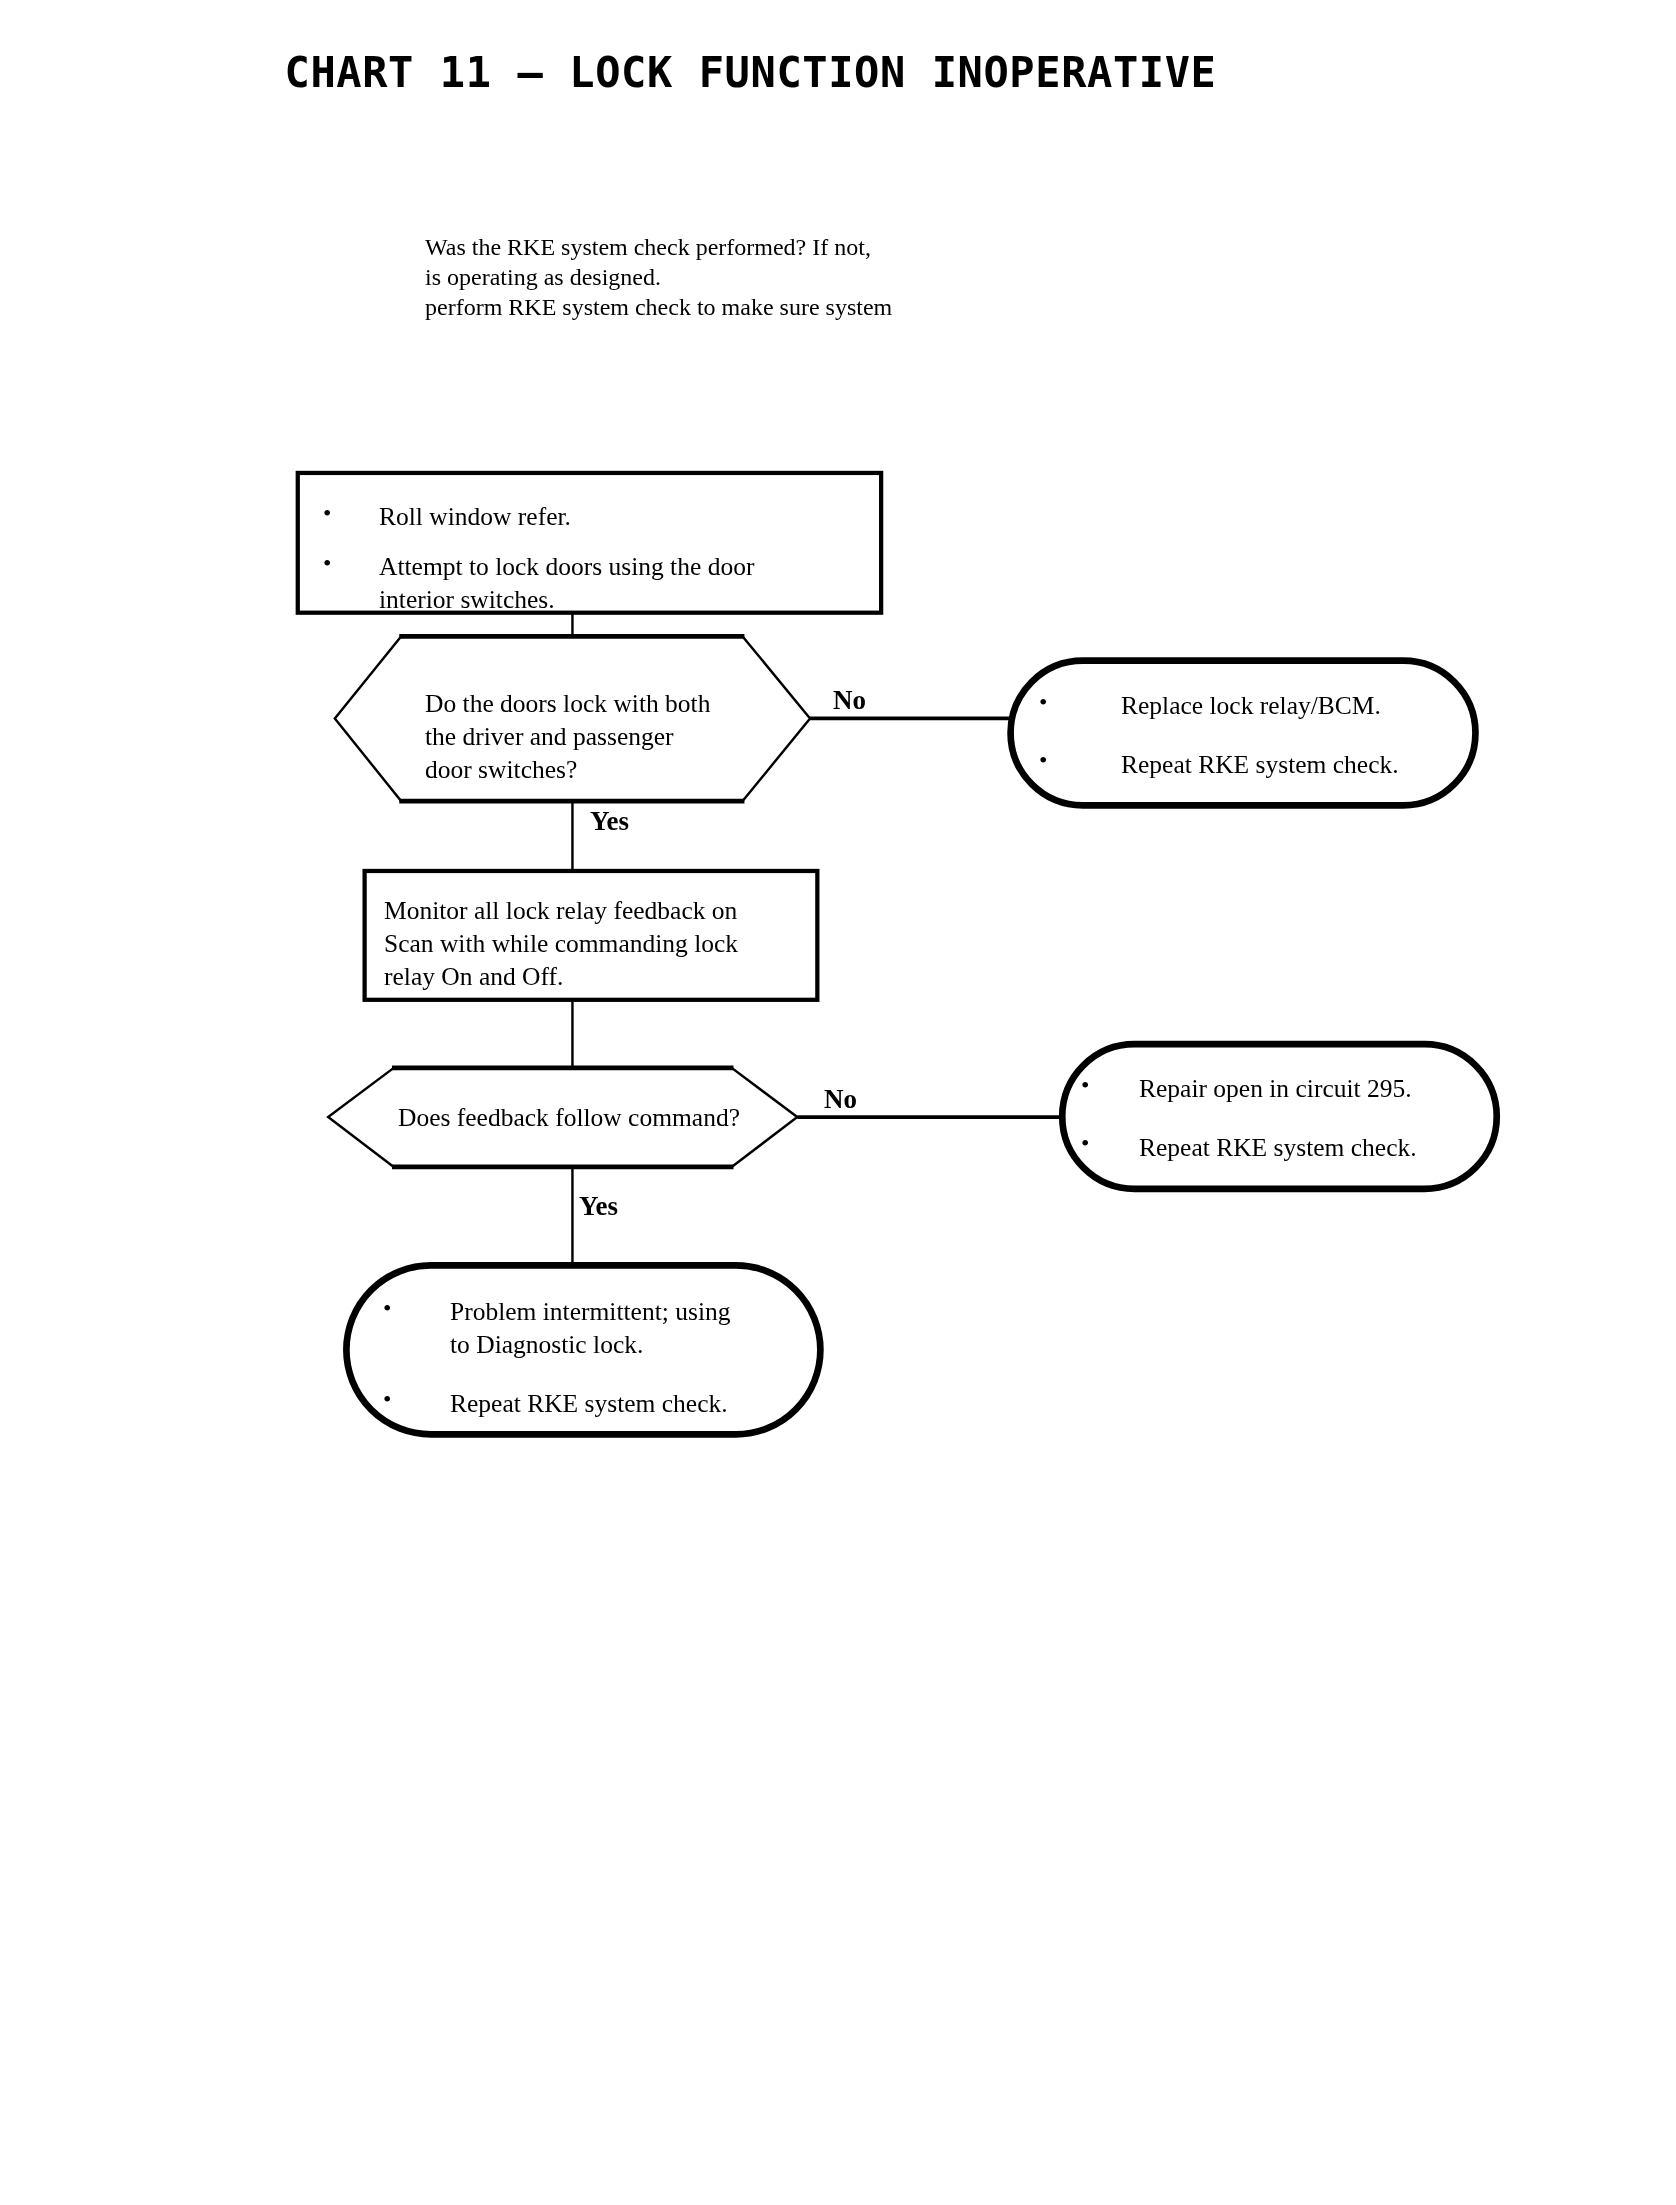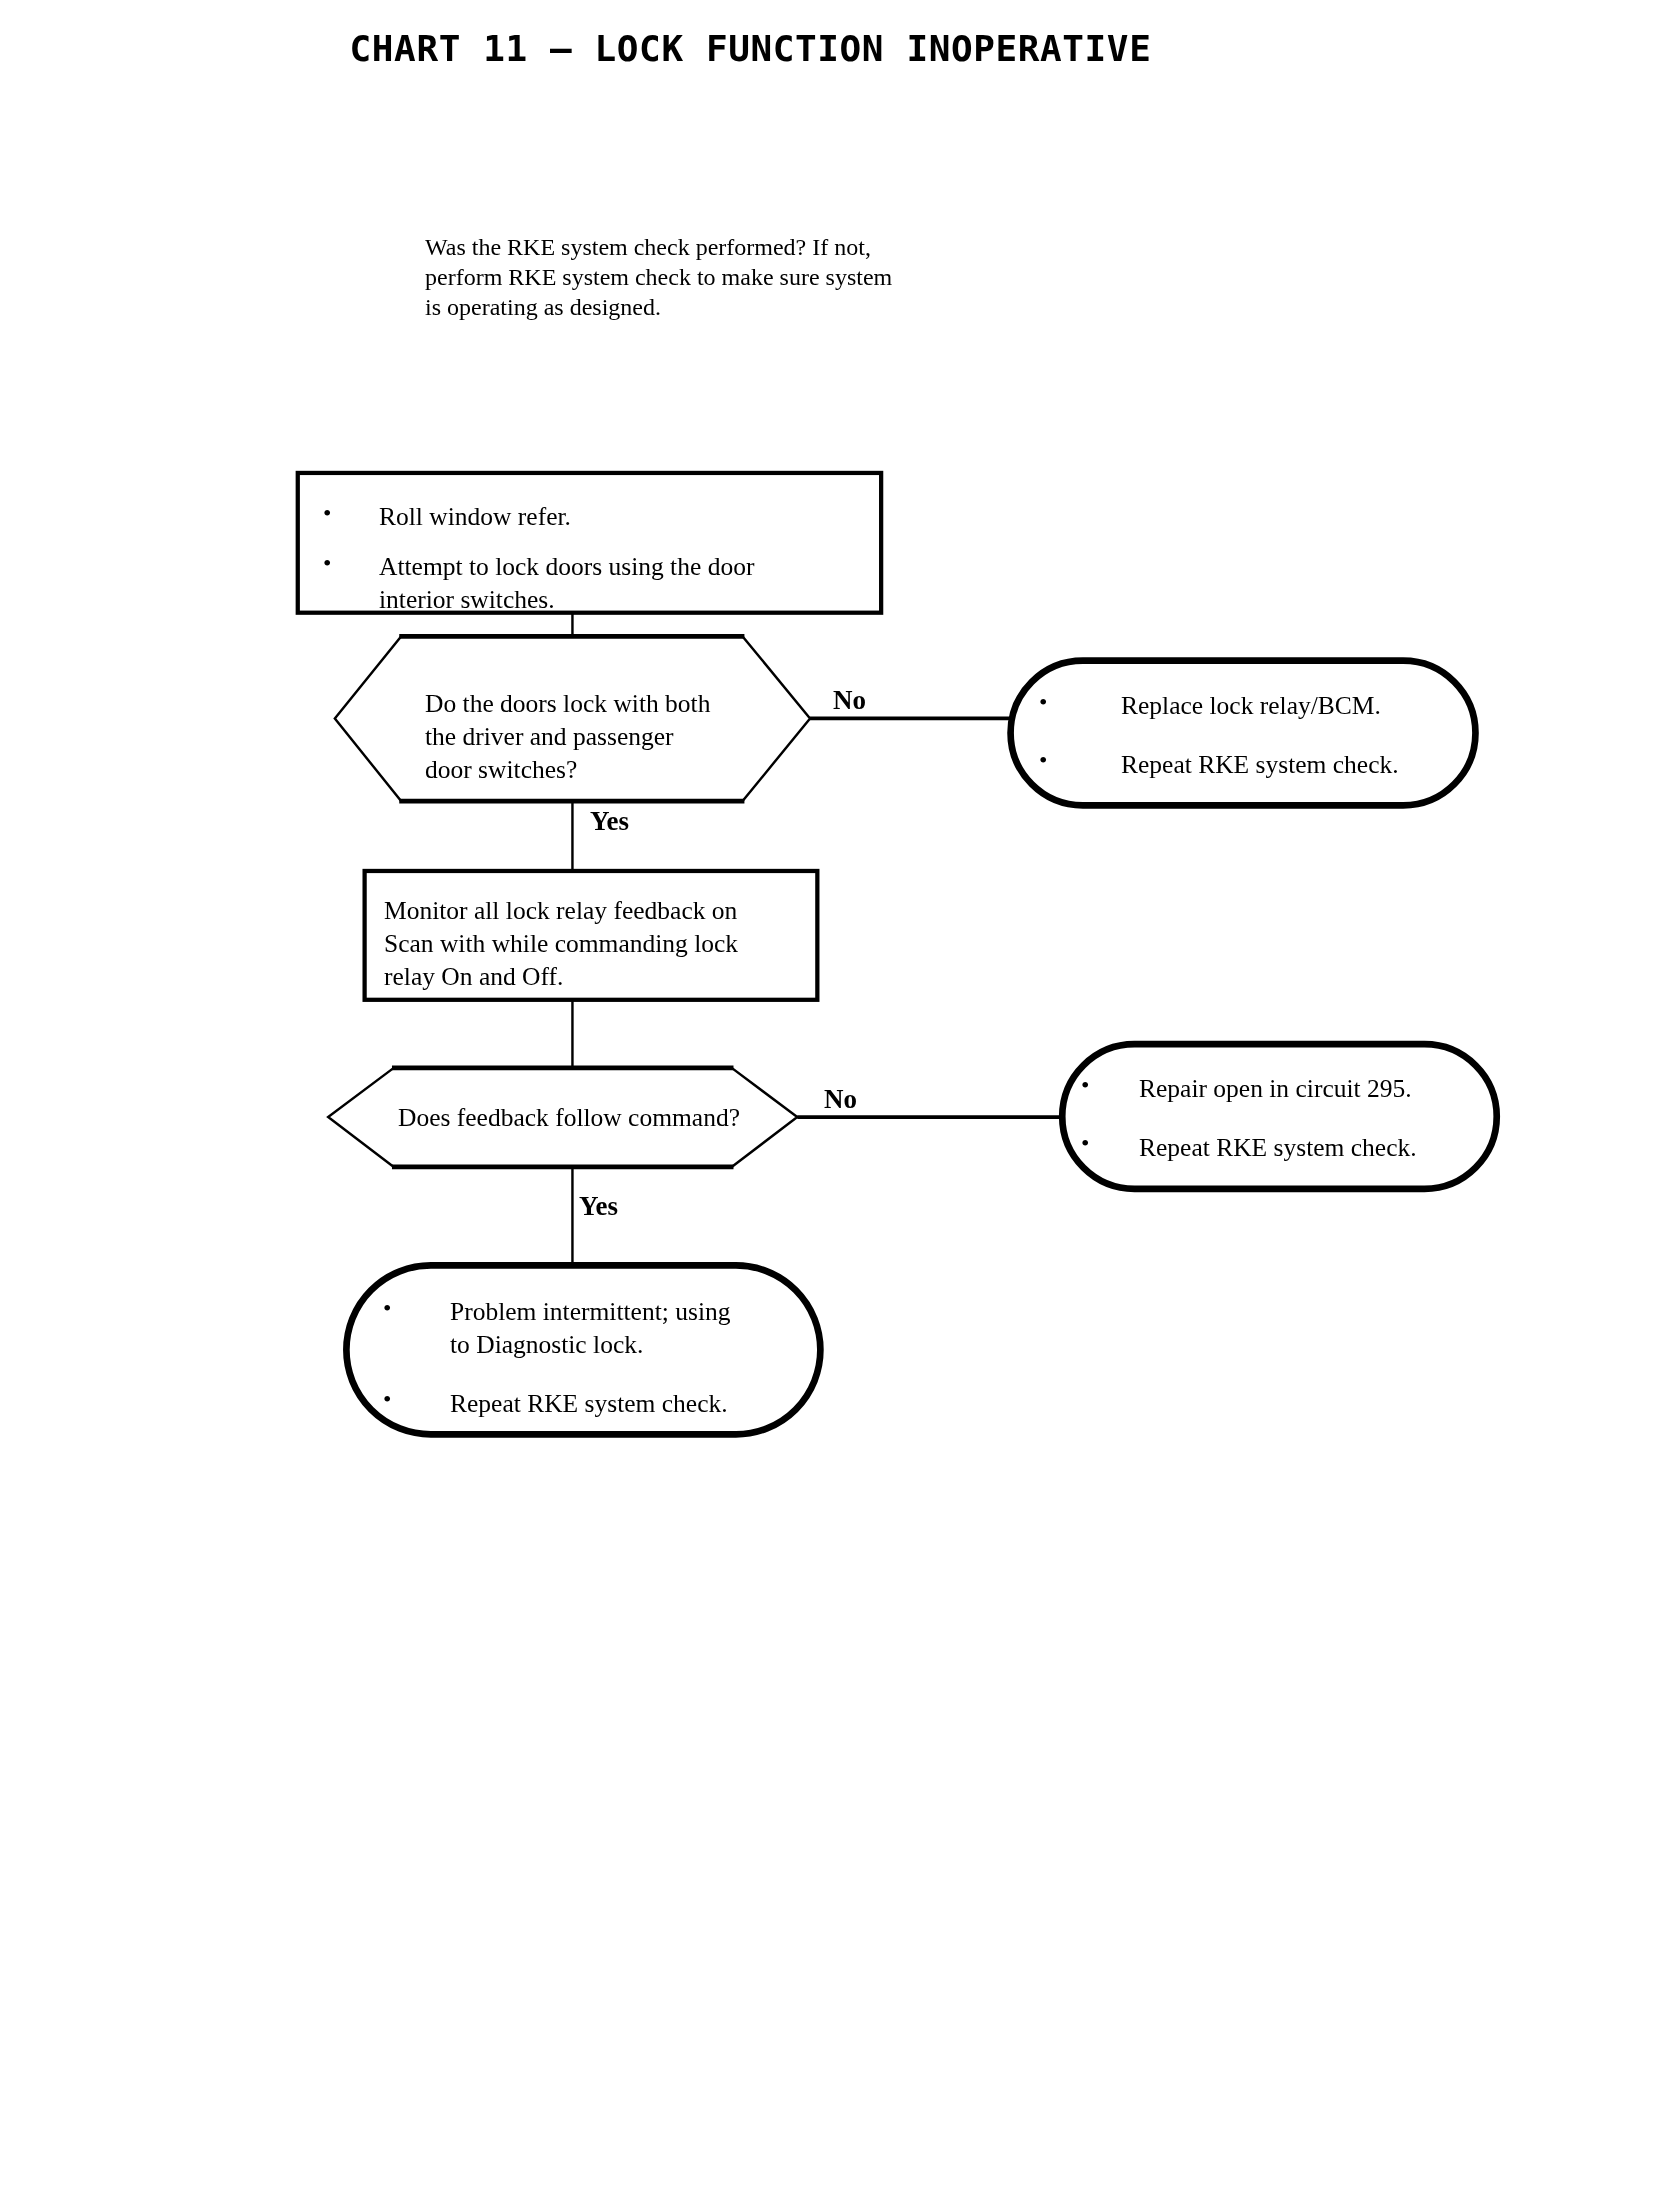--- a/index.html
+++ b/index.html
@@ -20,24 +20,25 @@
   .title-block {
     position: absolute;
     left: 0;
     top: 28px;
     width: 1501px;
     text-align: center;
   }
   .title-line {
     font-family: "DejaVu Sans Mono", "Liberation Mono", monospace;
     font-weight: bold;
-    font-size: 36px;
+    font-size: 42px;
     letter-spacing: 0.6px;
     line-height: 1.18;
     white-space: nowrap;
+    margin-top: 20px;
   }
 
   
   .intro {
     position: absolute;
     left: 425px;
     top: 232px;
     width: 729px;
     font-size: 24px;
     line-height: 1.26;
@@ -83,22 +84,22 @@
 </style>
 </head>
 <body>
 
 <div class="title-block">
   <div class="title-line">CHART 11 – LOCK FUNCTION INOPERATIVE</div>
 </div>
 
 <div class="intro">
   <div>Was the RKE system check performed? If not,</div>
+  <div>is operating as designed.</div>
   <div>perform RKE system check to make sure system</div>
-  <div>is operating as designed.</div>
 </div>
 
 <svg id="flow" viewBox="0 0 2758 3628">
 
   <rect x="490" y="778" width="960" height="230" fill="#ffffff" stroke="#000000" stroke-width="7"></rect>
 
   <line x1="942" y1="1008" x2="942" y2="1047" stroke="#000000" stroke-width="4"></line>
 
   <polygon points="660,1047 1222,1047 1333,1182 1222,1318 660,1318 551,1182" fill="#ffffff" stroke="#000000" stroke-width="4"></polygon>
 

